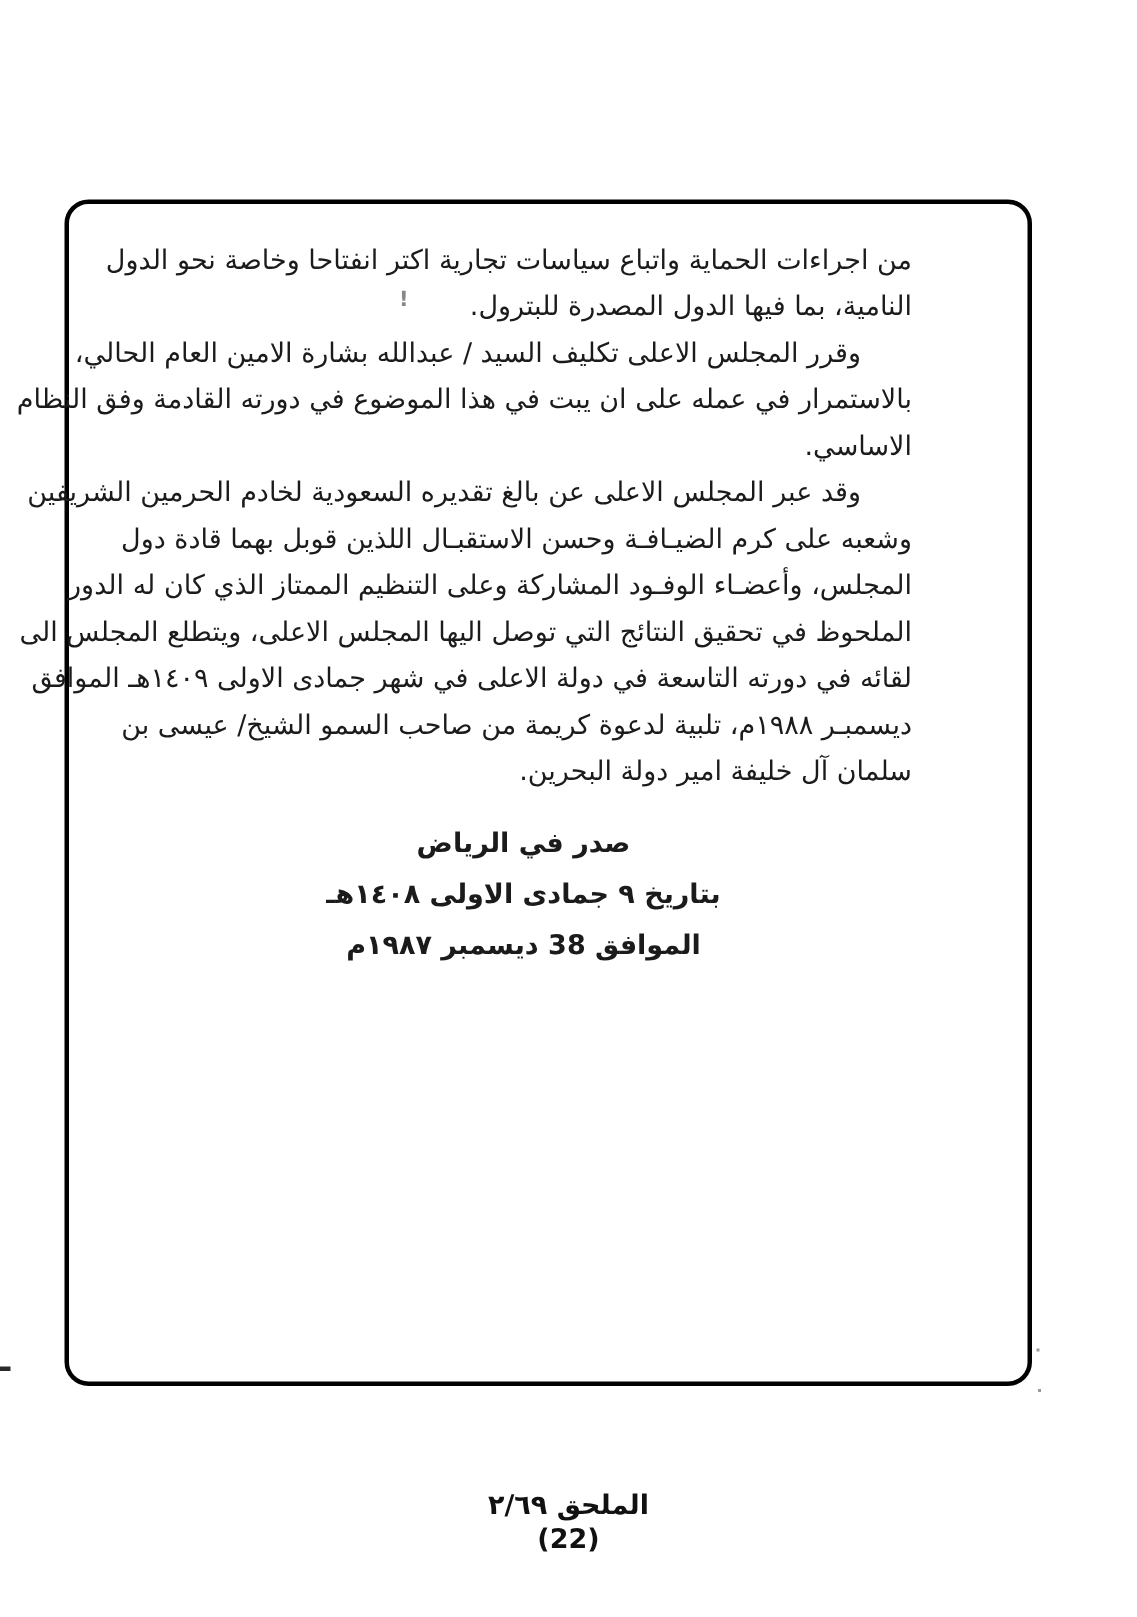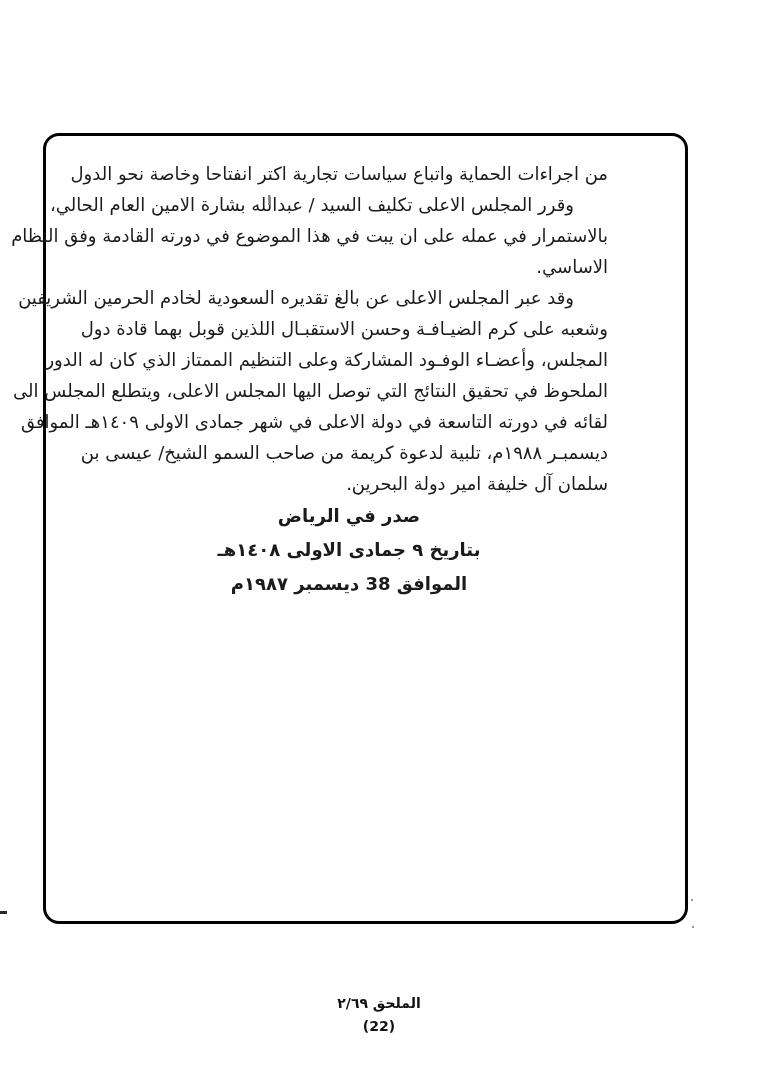--- a/index.html
+++ b/index.html
@@ -31,34 +31,35 @@
     line-height:31px;
     letter-spacing:0;
   }
   .body-line{
     white-space:nowrap;
     direction:rtl;
     unicode-bidi:embed;
   }
   .body-line.indent{padding-right:34px;}
   .signature{
+    margin-top:16px;
     text-align:center;
     font-weight:bold;
     font-size:18px;
     line-height:34px;
     direction:rtl;
   }
   .footer{
     position:absolute;
     top:992px;left:0;
     width:758px;
     text-align:center;
     direction:rtl;
     font-weight:bold;
-    font-size:14px;
+    font-size:18px;
     line-height:23px;
     color:#111111;
   }
   .artifact-exclaim{
     position:absolute;
     left:266px;top:192px;
     font-size:14px;
     color:#888888;
     font-weight:bold;
   }
@@ -76,20 +77,21 @@
 </style>
 </head>
 <body>
 
 <div class="page">
 
   <div class="frame"></div>
 
   <div class="content">
     <div class="body-line">من اجراءات الحماية واتباع سياسات تجارية اكتر انفتاحا وخاصة نحو الدول</div>
+    <div class="body-line">النامية، بما فيها الدول المصدرة للبترول.</div>
     <div class="body-line indent">وقرر المجلس الاعلى تكليف السيد / عبدالله بشارة الامين العام الحالي،</div>
     <div class="body-line">بالاستمرار في عمله على ان يبت في هذا الموضوع في دورته القادمة وفق النظام</div>
     <div class="body-line">الاساسي.</div>
     <div class="body-line indent">وقد عبر المجلس الاعلى عن بالغ تقديره السعودية لخادم الحرمين الشريفين</div>
     <div class="body-line">وشعبه على كرم الضيـافـة وحسن الاستقبـال اللذين قوبل بهما قادة دول</div>
     <div class="body-line">المجلس، وأعضـاء الوفـود المشاركة وعلى التنظيم الممتاز الذي كان له الدور</div>
     <div class="body-line">الملحوظ في تحقيق النتائج التي توصل اليها المجلس الاعلى، ويتطلع المجلس الى</div>
     <div class="body-line">لقائه في دورته التاسعة في دولة الاعلى في شهر جمادى الاولى ١٤٠٩هـ الموافق</div>
     <div class="body-line">ديسمبـر ١٩٨٨م، تلبية لدعوة كريمة من صاحب السمو الشيخ/ عيسى بن</div>
     <div class="body-line">سلمان آل خليفة امير دولة البحرين.</div>

